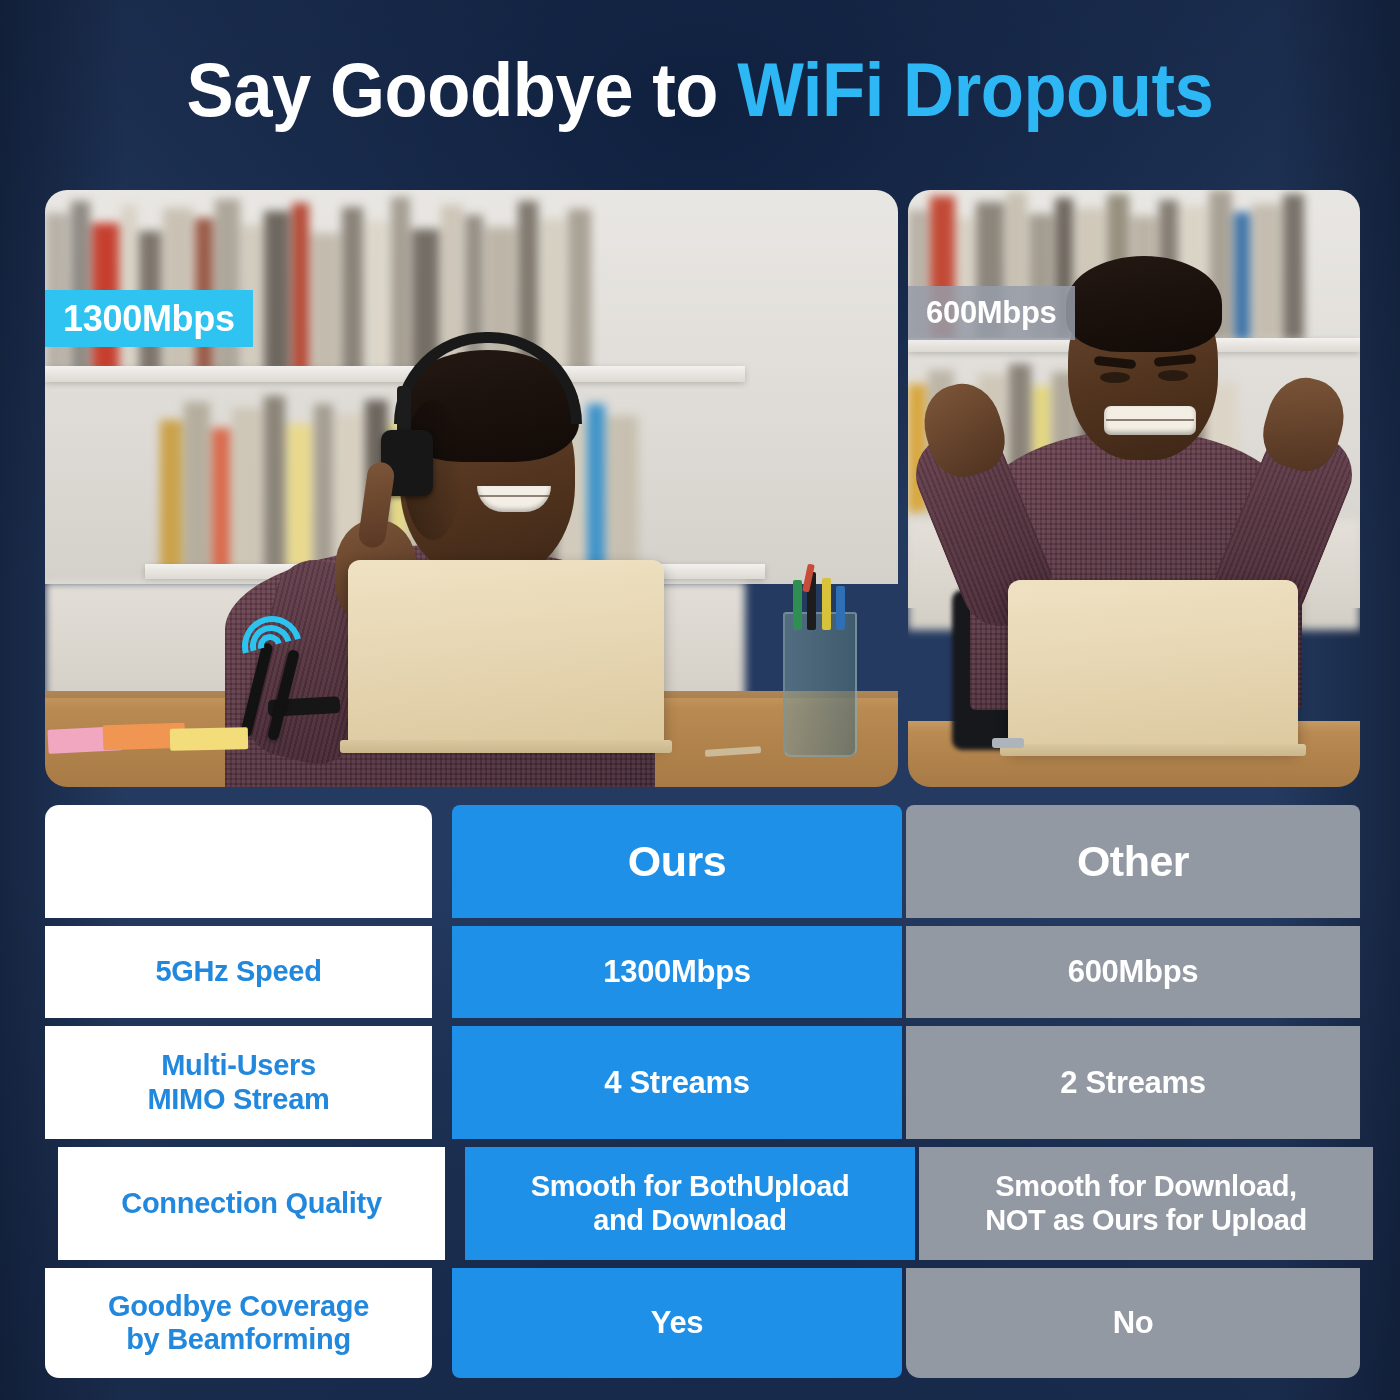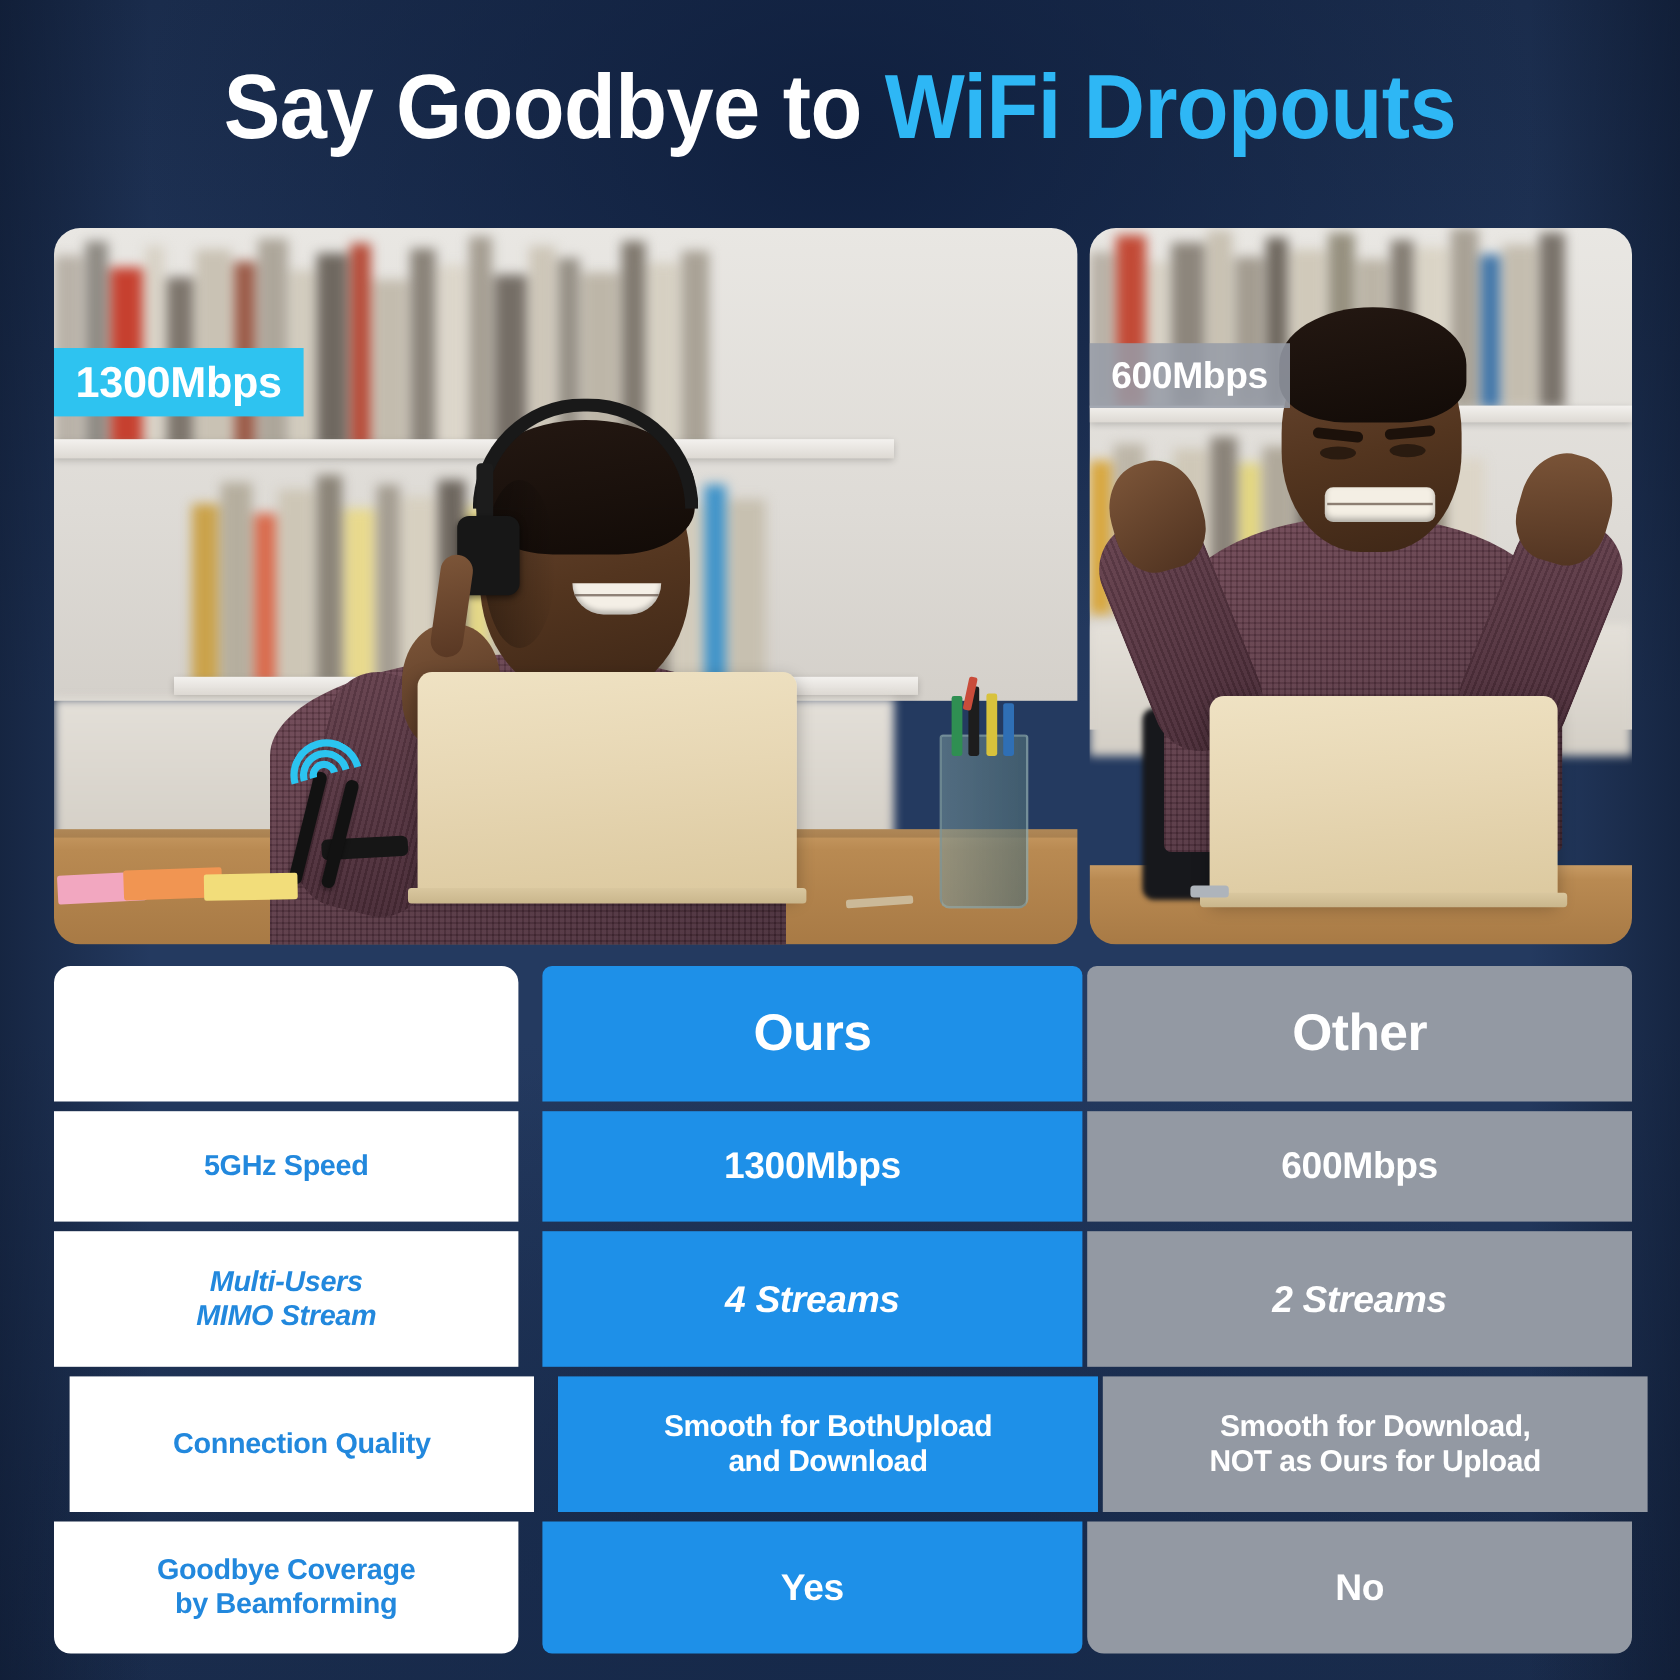--- a/index.html
+++ b/index.html
@@ -195,23 +195,23 @@
 
   
   #r-head .c-label{ border-radius:14px 14px 0 0; }
   #r-head .c-ours { border-radius:8px 8px 0 0; }
   #r-head .c-other{ border-radius:8px 8px 0 0; }
   #r-last .c-label{ border-radius:0 0 14px 14px; }
   #r-last .c-ours { border-radius:0 0 8px 8px; }
   #r-last .c-other{ border-radius:0 0 14px 14px; }
 
   .hdr-txt{ font-size:43px; letter-spacing:-0.5px; }
-  .lbl-txt{ font-size:24px; letter-spacing:-0.3px; }
+  .lbl-txt{ font-size:29px; letter-spacing:-0.3px; }
   .val-txt{ font-size:31px; letter-spacing:-0.3px; }
-  .val-sm { font-size:25px; letter-spacing:-0.4px; }
+  .val-sm { font-size:29px; letter-spacing:-0.4px; }
 </style>
 </head>
 <body>
 
 <div id="bg"></div>
 
 <div id="page">
 
   <div id="headline">
     <span class="w">Say Goodbye to </span><span class="c">WiFi Dropouts</span>
@@ -427,21 +427,21 @@
         <span class="lbl-txt">5GHz Speed</span>
       </div>
       <div class="cell c-ours">
         <span class="val-txt">1300Mbps</span>
       </div>
       <div class="cell c-other">
         <span class="val-txt">600Mbps</span>
       </div>
     </div>
 
-    <div class="trow" style="top:221px; height:113px;font-style:italic;">
+    <div class="trow" style="top:221px; height:113px;">
       <div class="cell c-label">
         <span class="lbl-txt">Multi-Users</span>
         <span class="lbl-txt">MIMO Stream</span>
       </div>
       <div class="cell c-ours">
         <span class="val-txt">4 Streams</span>
       </div>
       <div class="cell c-other">
         <span class="val-txt">2 Streams</span>
       </div>

